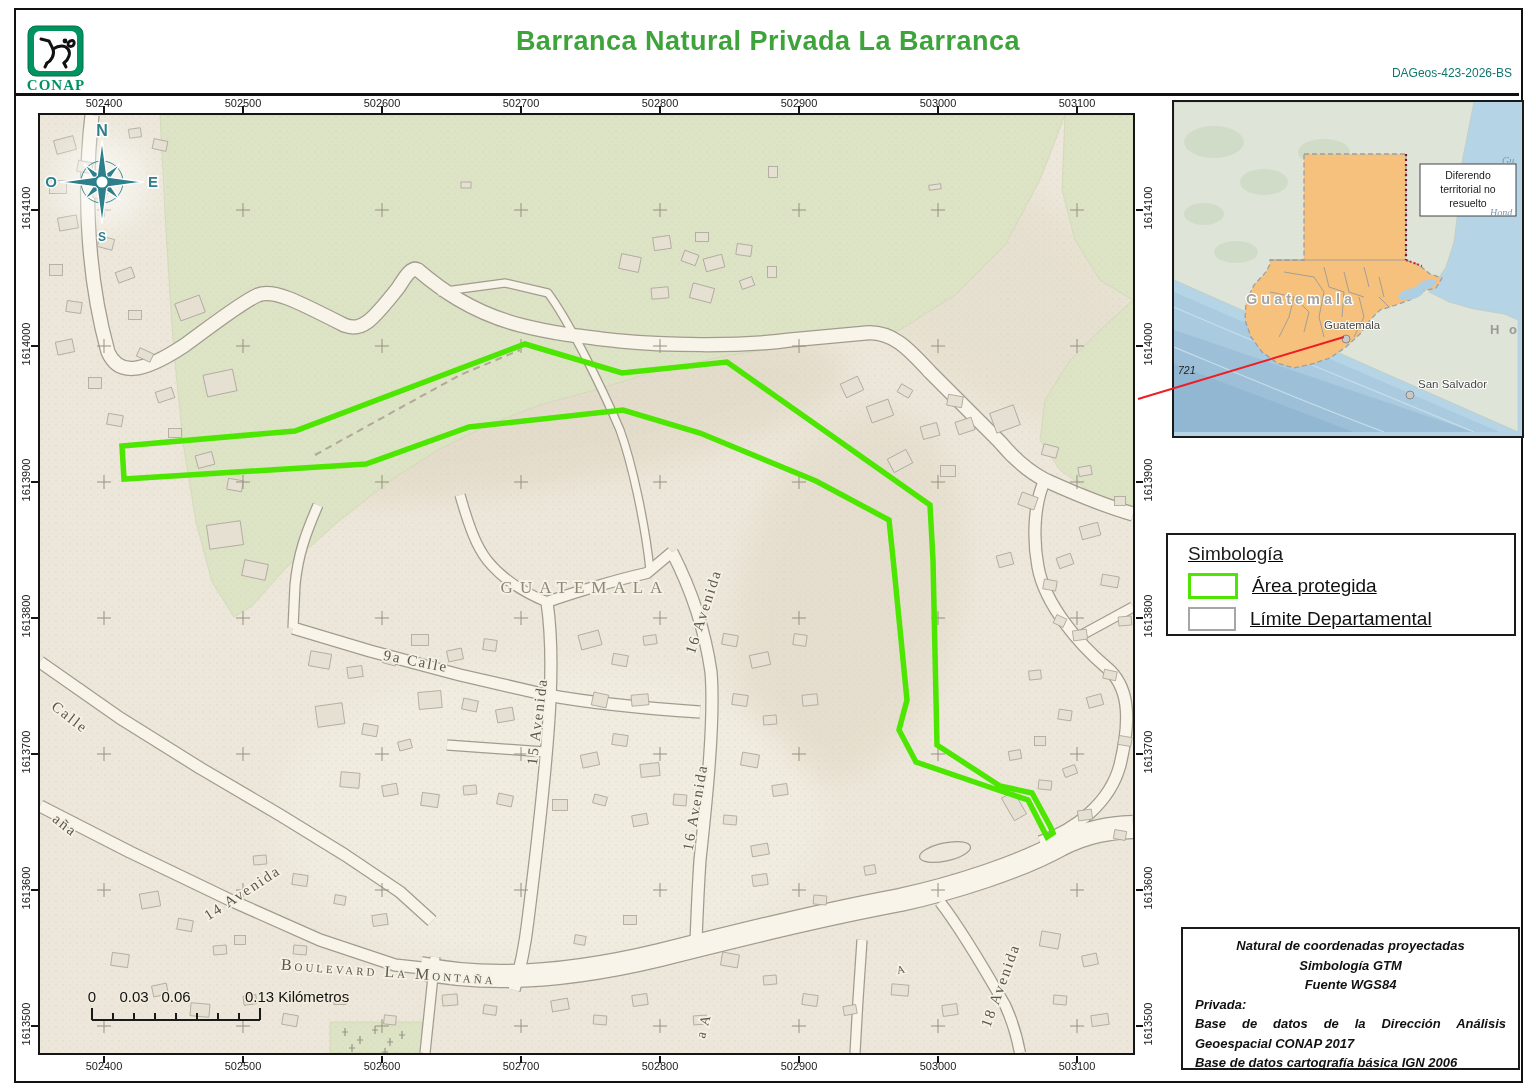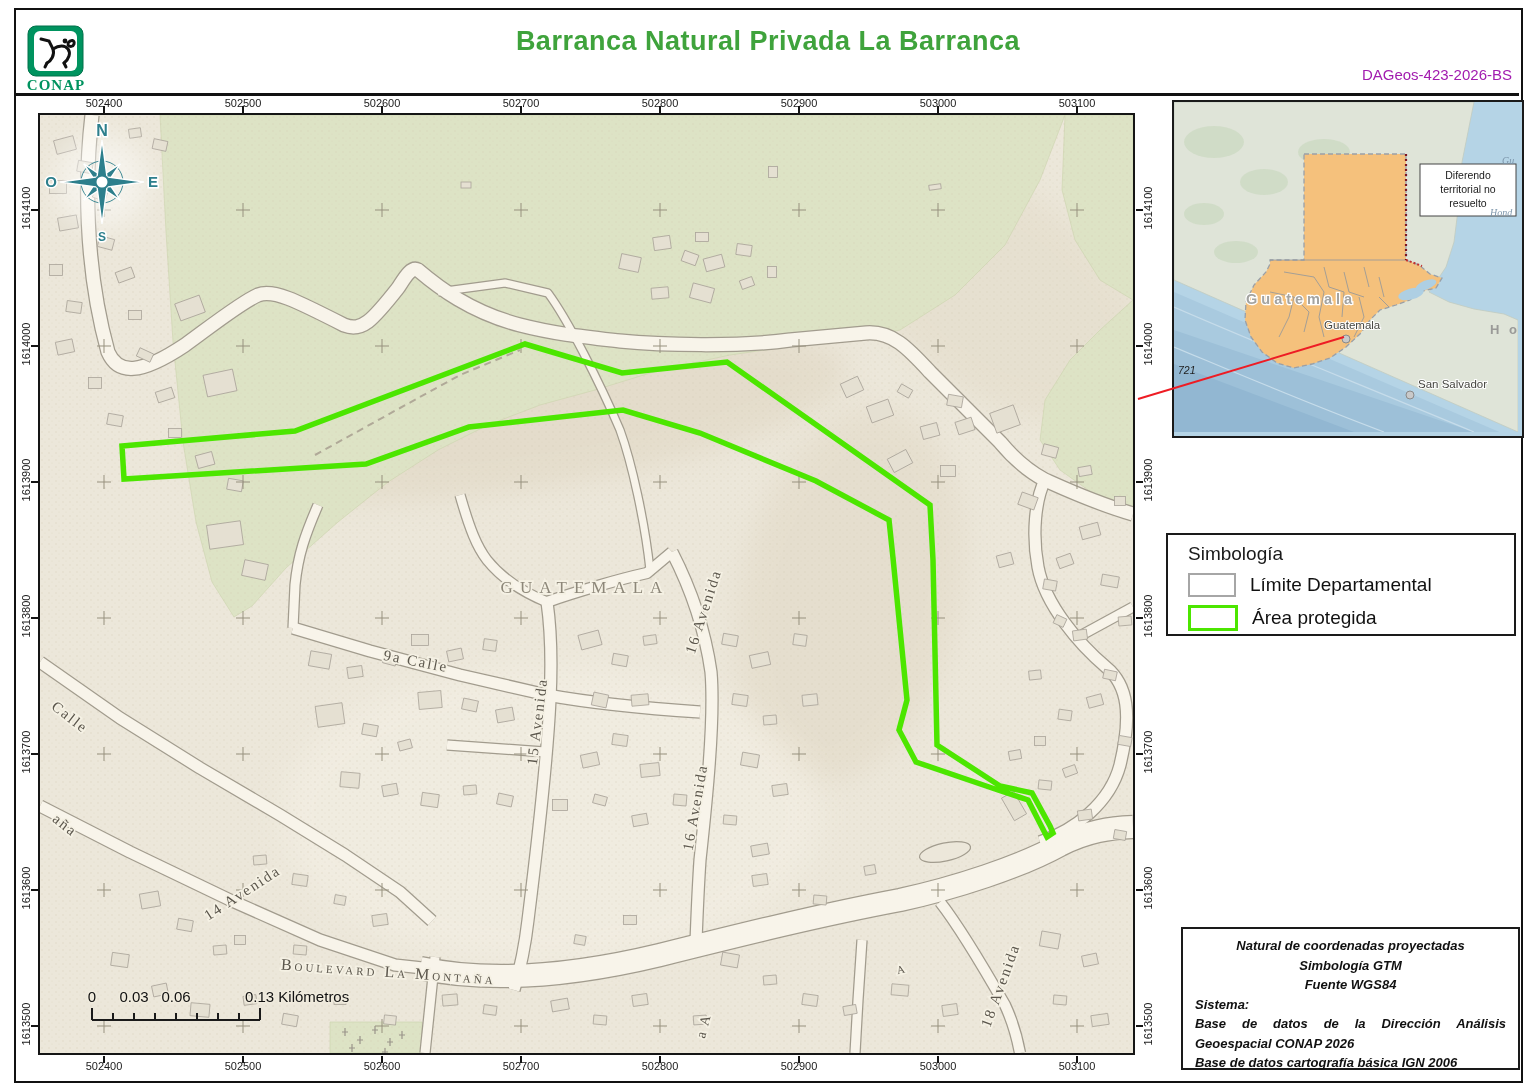--- a/index.html
+++ b/index.html
@@ -6,30 +6,30 @@
     font-family:"Liberation Sans",sans-serif;}
   .abs{position:absolute;}
   #page-border{left:14px;top:8px;width:1505px;height:1071px;border:2.5px solid #111;}
   
   #header-sep{left:16px;top:93px;width:1503px;height:2.5px;background:#111;}
   #logo-box{left:27px;top:25px;width:57px;height:52px;}
   #logo-text{left:20px;top:77px;width:72px;text-align:center;font-family:"Liberation Serif",serif;
     font-weight:bold;font-size:15px;letter-spacing:1px;color:#00935f;}
   #map-title{left:200px;top:26px;width:1136px;text-align:center;font-size:27px;font-weight:600;
     color:#3fa33c;letter-spacing:.5px;}
-  #doc-id{left:1200px;top:66px;width:312px;text-align:right;font-size:15px;color:#a21caf;}
+  #doc-id{left:1200px;top:66px;width:312px;text-align:right;font-size:12px;color:#0f766e;}
   
   #map-frame{left:38px;top:113px;width:1093px;height:938px;border:2.5px solid #151515;background:#ece7da;}
   #map-svg{display:block;}
   .tick{position:absolute;background:#151515;}
   .ax{position:absolute;font-size:11px;color:#1a1a1a;width:70px;text-align:center;}
   .ax.v{transform:rotate(-90deg);}
   
   #inset-box{left:1172px;top:100px;width:348px;height:334px;border:2px solid #1a1a1a;background:#b5d4e6;}
-  #legend-box{left:1166px;top:533px;width:350px;height:103px;border:2px solid #1a1a1a;background:#fff;padding:8px 0 0 20px;box-sizing:border-box;}
+  #legend-box{left:1166px;top:533px;width:350px;height:103px;border:2px solid #1a1a1a;background:#fff;padding:8px 0 0 20px;box-sizing:border-box;text-decoration:underline;}
   #legend-title{font-size:19px;color:#1a1a1a;}
   .legend-row{display:flex;align-items:center;margin-top:8px;}
   .sw{width:44px;height:20px;background:#fff;margin-right:14px;flex:0 0 auto;}
   .sw.gray{border:2px solid #a6a6a6;}
   .sw.green{border:3.5px solid #4CE600;}
   .legend-label{font-size:19px;color:#111;}
   #info-box{left:1181px;top:927px;width:339px;height:143px;border:2px solid #1a1a1a;background:#fff;
     box-sizing:border-box;padding:7px 12px;font-style:italic;font-weight:bold;font-size:13px;
     line-height:1.5;color:#111;}
   .ctr{text-align:center;}
@@ -481,33 +481,33 @@
     <text x="316" y="232" font-size="13" font-weight="bold" letter-spacing="3" fill="#9a9a98">H o</text>
     <text x="316" y="114" font-size="10" font-style="italic" fill="#7e97ac" font-family="Liberation Serif,serif">Hond</text>
     <text x="328" y="62" font-size="10" font-style="italic" fill="#7e97ac" font-family="Liberation Serif,serif">Gu</text>
     <text x="4" y="272" font-size="10.5" font-style="italic" fill="#222">721</text>
   </svg>
 </div>
 
 <div class="abs" id="legend-box">
   <div id="legend-title">Simbología</div>
   <div class="legend-row">
+    <span class="sw green"></span>
+    <span class="legend-label">Área protegida</span>
+  </div>
+  <div class="legend-row">
     <span class="sw gray"></span>
     <span class="legend-label">Límite Departamental</span>
-  </div>
-  <div class="legend-row">
-    <span class="sw green"></span>
-    <span class="legend-label">Área protegida</span>
   </div>
 </div>
 
 <div class="abs" id="info-box">
   <div class="ctr">Natural de coordenadas proyectadas</div>
   <div class="ctr">Simbología GTM</div>
   <div class="ctr">Fuente WGS84</div>
-  <div>Sistema:</div>
-  <div class="justify">Base de datos de la Dirección Análisis Geoespacial CONAP 2026</div>
+  <div>Privada:</div>
+  <div class="justify">Base de datos de la Dirección Análisis Geoespacial CONAP 2017</div>
   <div>Base de datos cartografía básica IGN 2006</div>
 </div>
 
 <svg class="abs" id="red-overlay" width="1536" height="1089" viewBox="0 0 1536 1089">
   <path fill="none" stroke="#ee1c24" stroke-width="2" d="M1138,399 L1344,337"></path>
 </svg>
 
 </body></html>

